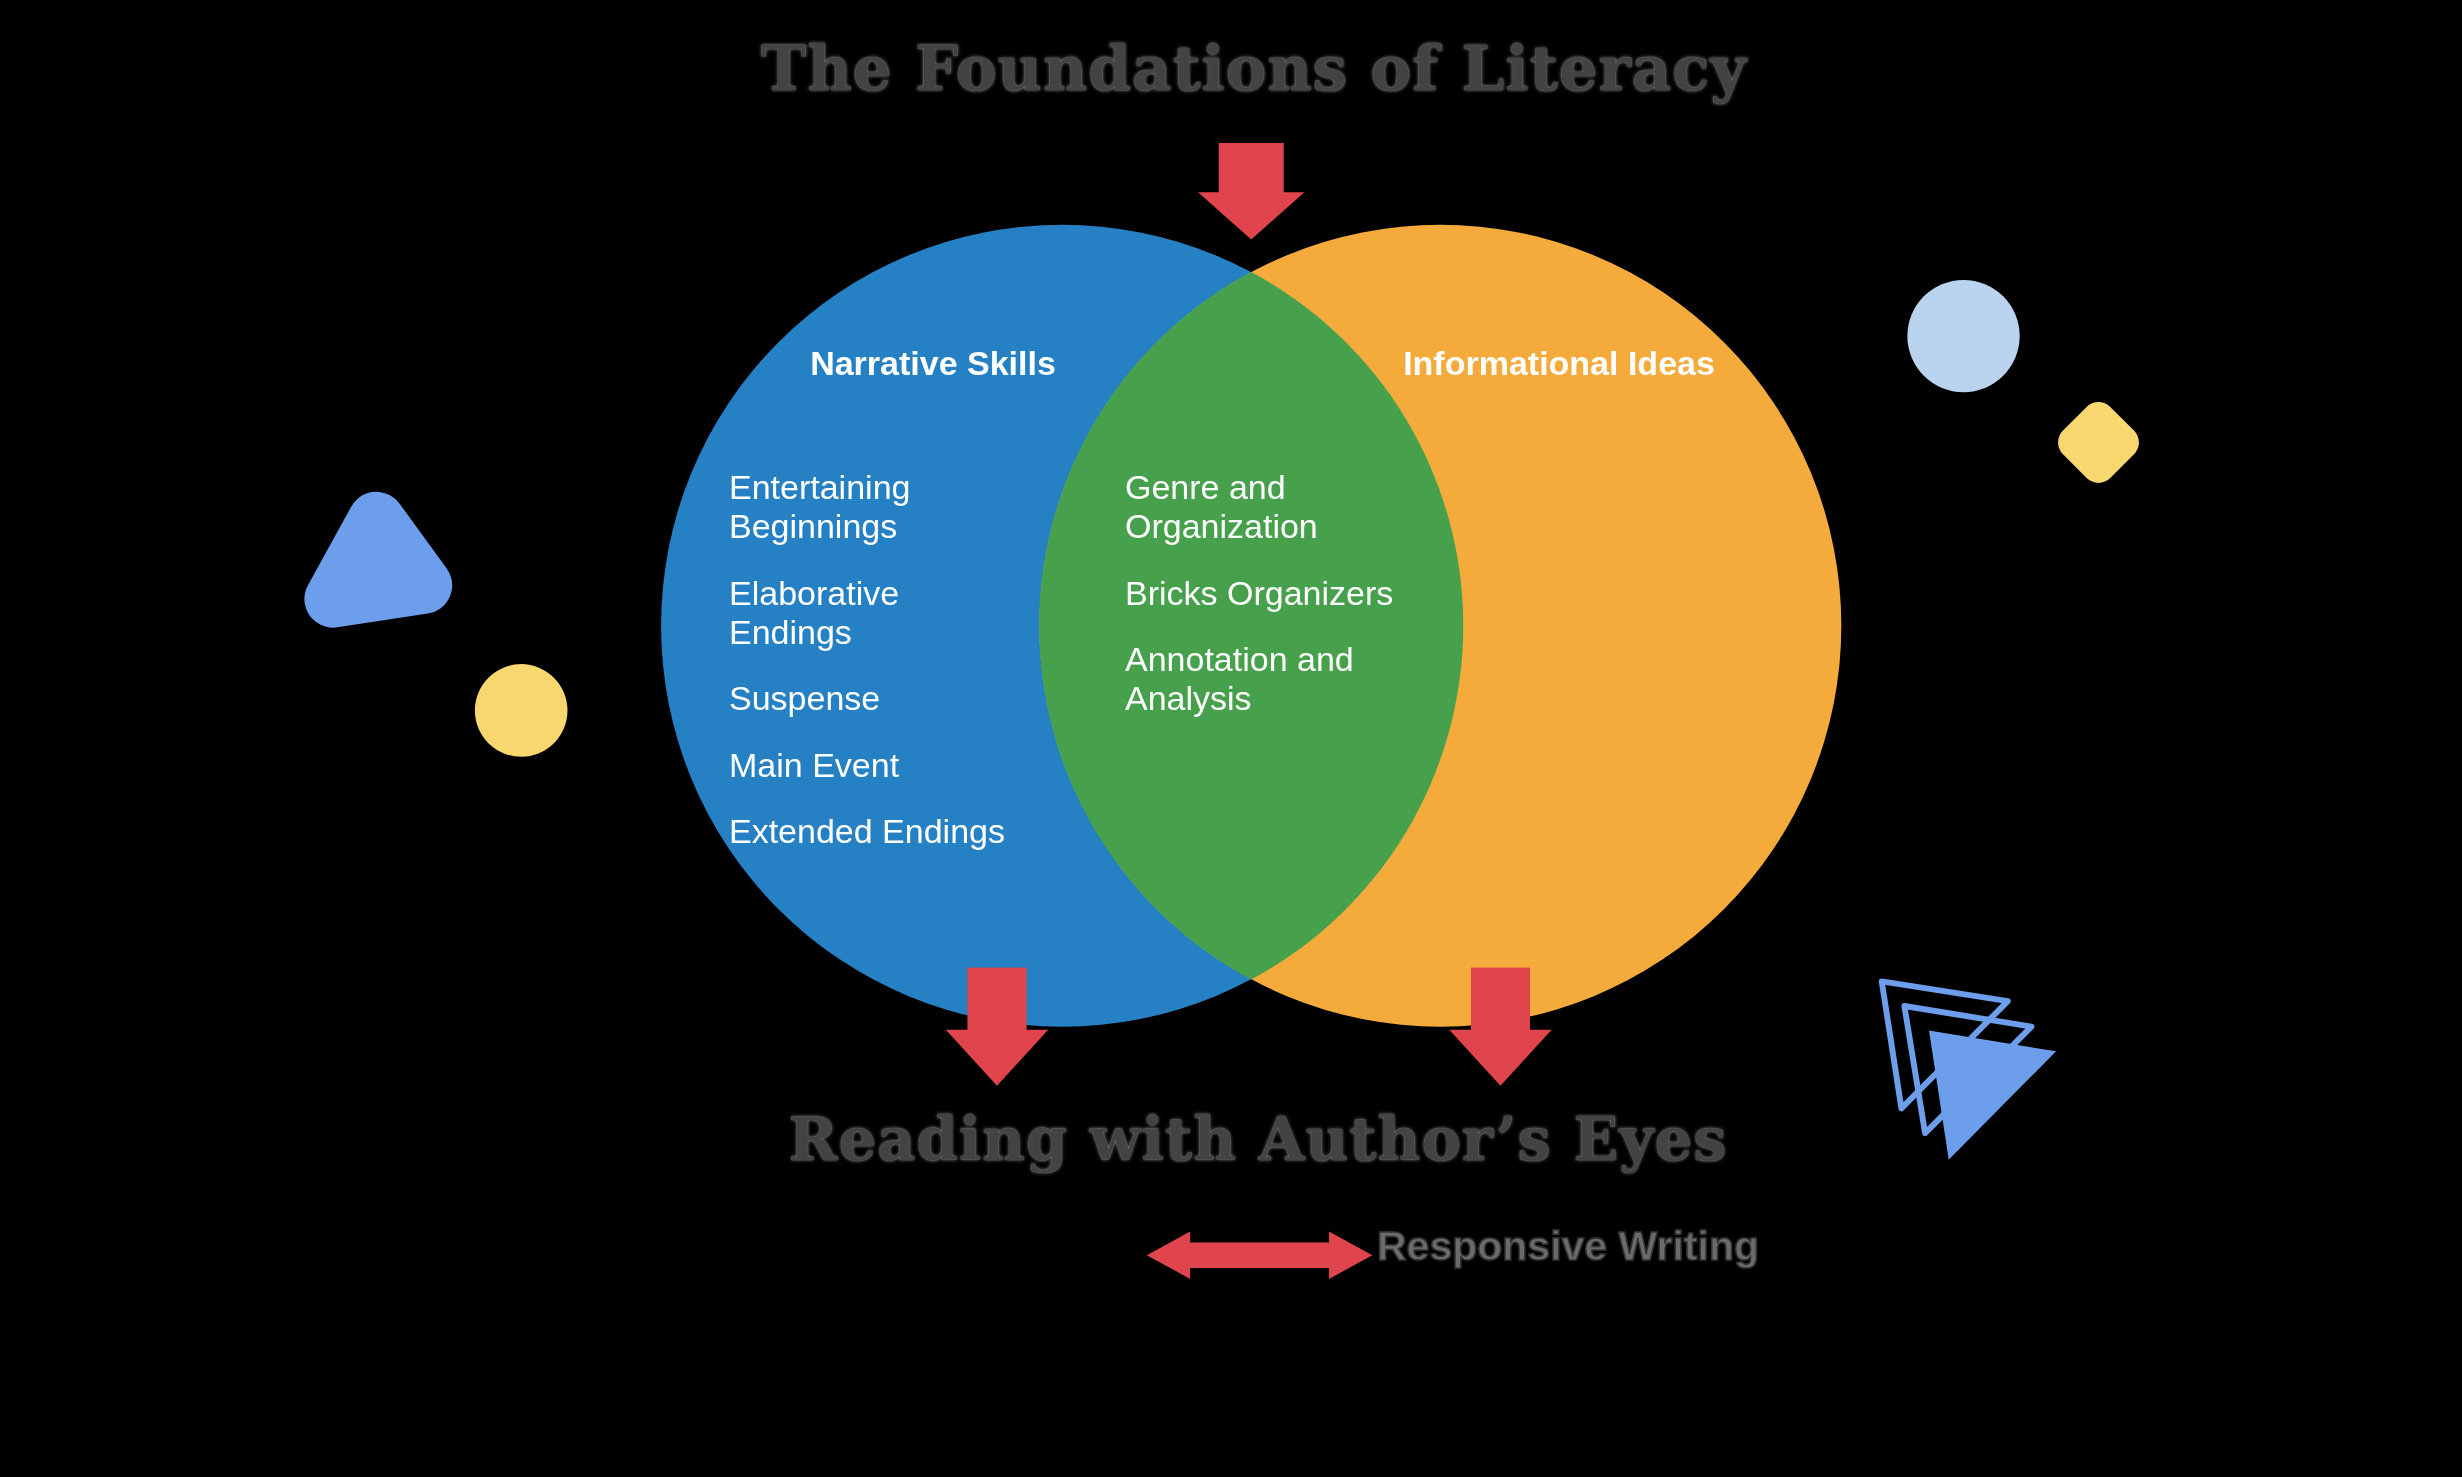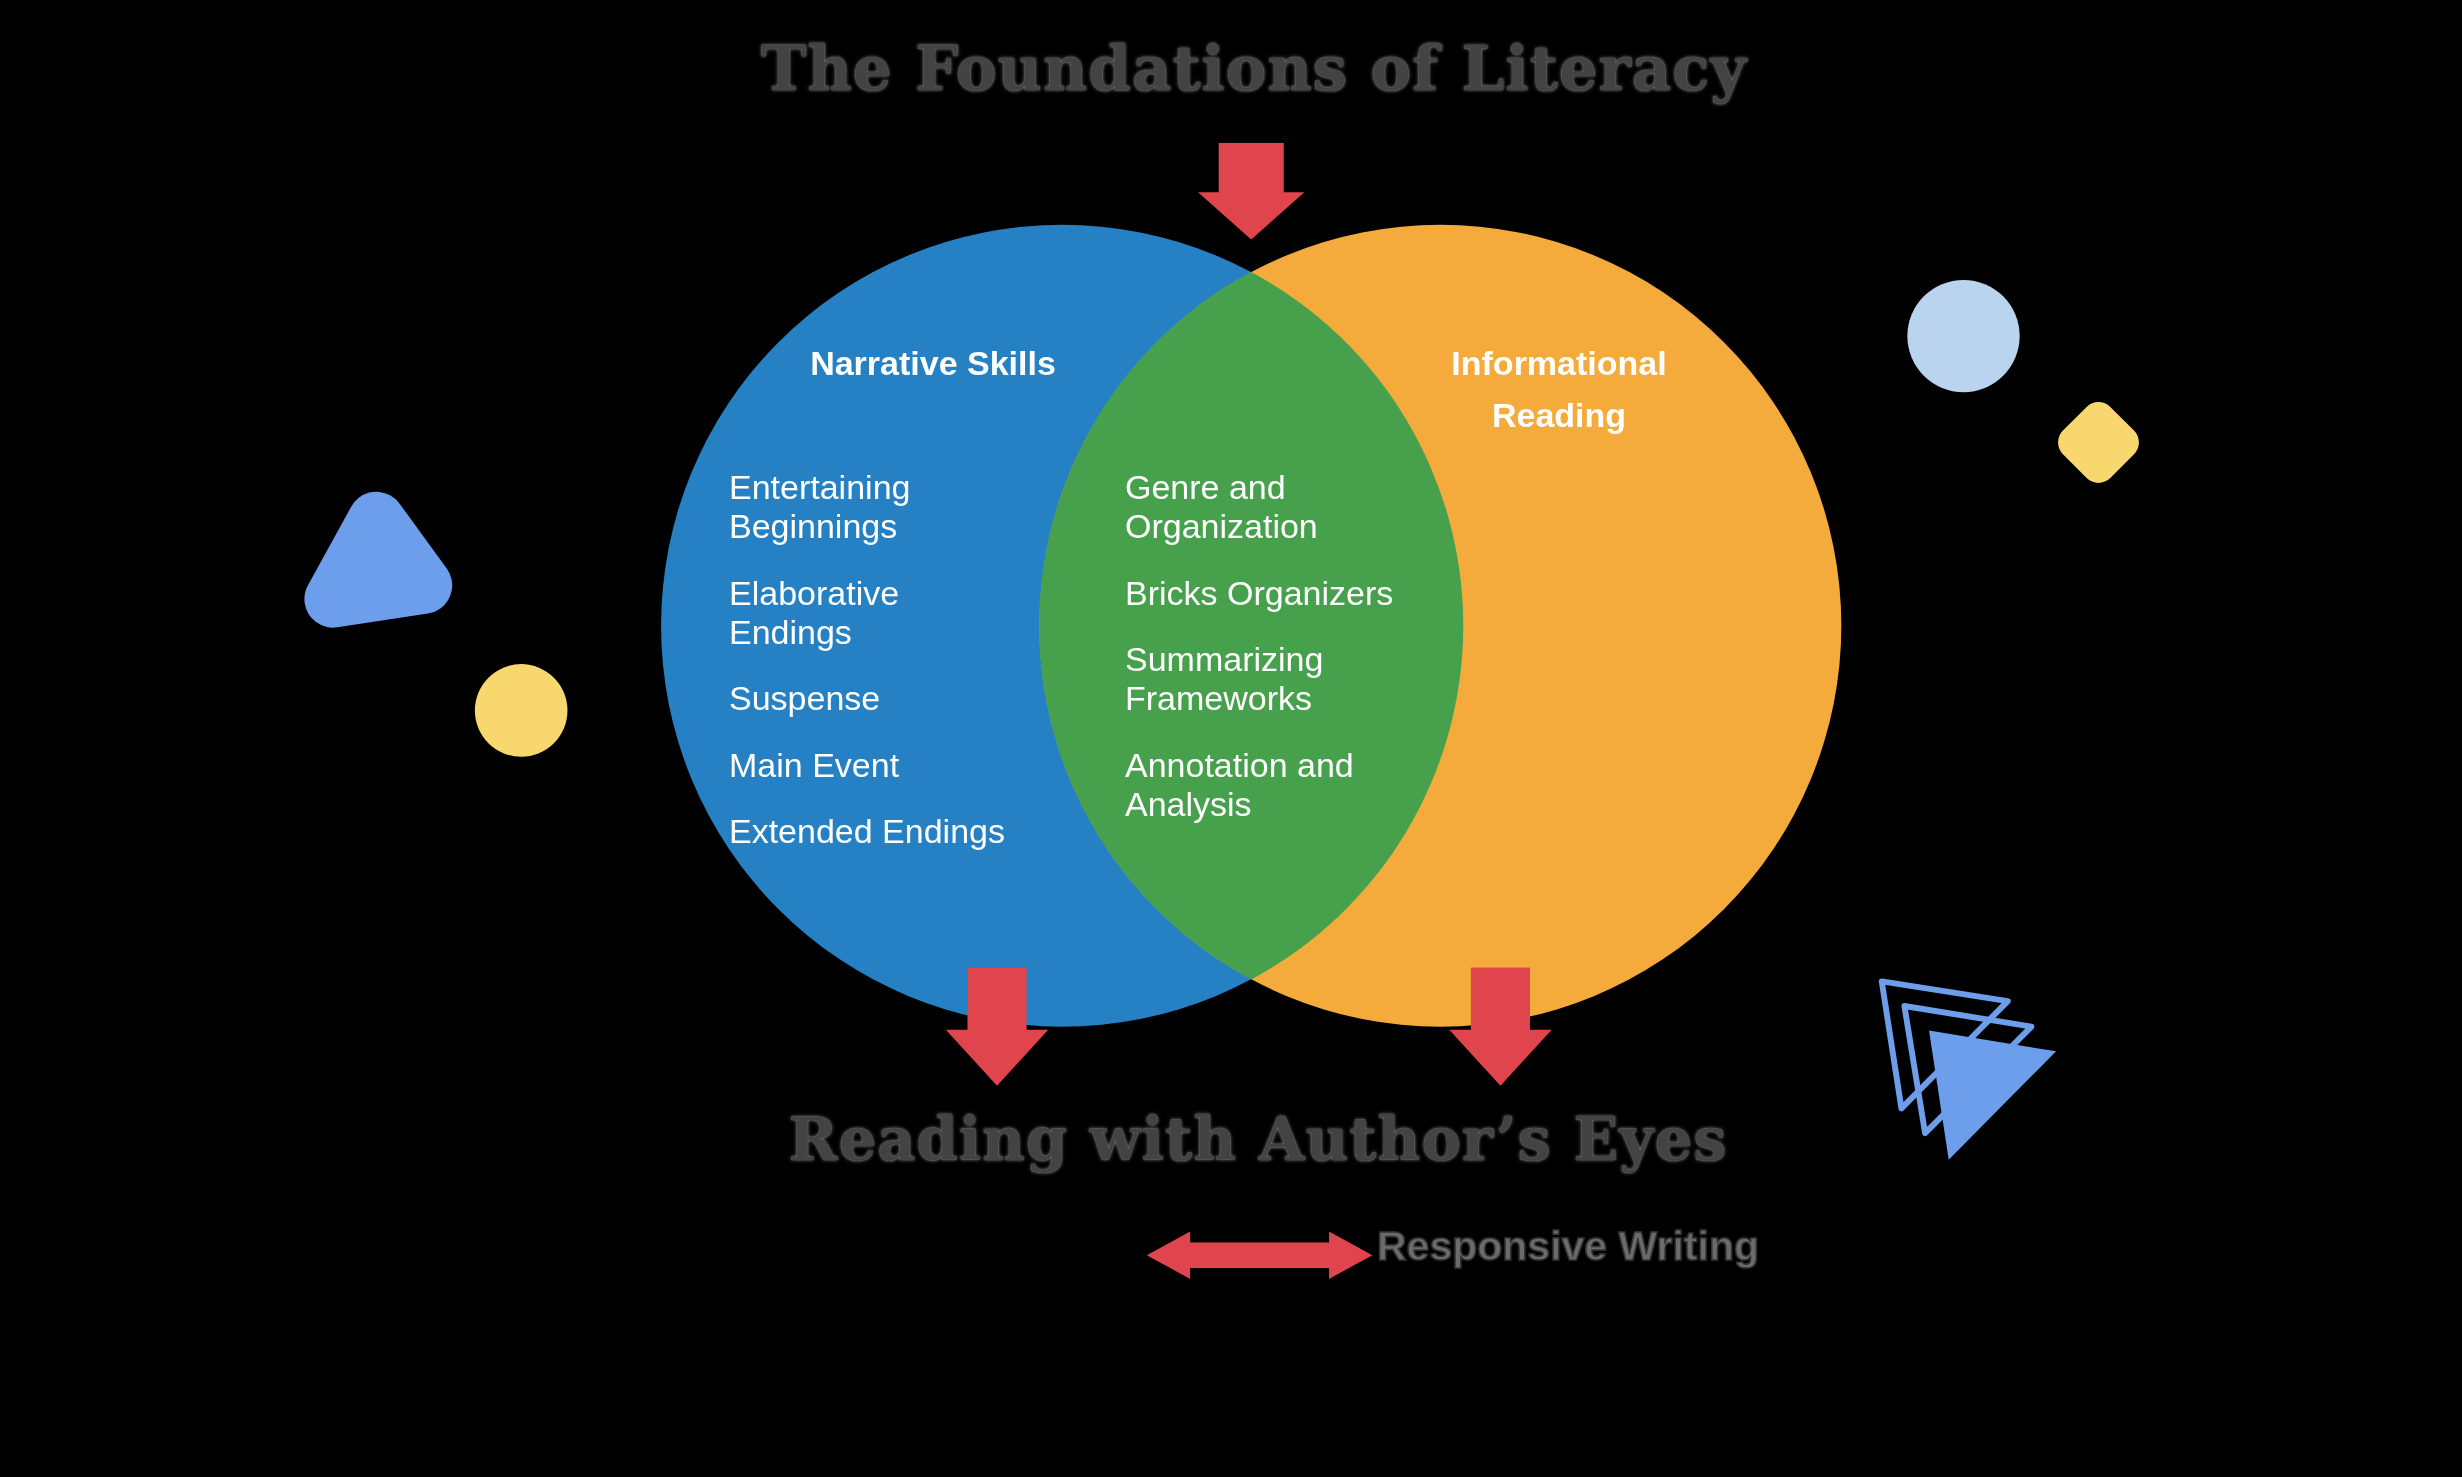--- a/index.html
+++ b/index.html
@@ -139,25 +139,24 @@
     <div class="item">Entertaining Beginnings</div>
     <div class="item">Elaborative Endings</div>
     <div class="item">Suspense</div>
     <div class="item">Main Event</div>
     <div class="item">Extended Endings</div>
   </div>
 
   <div class="item-list overlap-items">
     <div class="item">Genre and Organization</div>
     <div class="item">Bricks Organizers</div>
-    <div class="item">Summarizing Frameworks</div>
     <div class="item">Annotation and Analysis</div>
   </div>
 
-  <div class="circle-heading informational-heading">Informational Reading</div>
+  <div class="circle-heading informational-heading">Informational Ideas</div>
 
   <div class="serif-title middle-title">Reading with Author’s Eyes</div>
 
   <div class="writing-label responsive-label">Responsive Writing</div>
 
 
 </div>
 
 
 </body></html>

